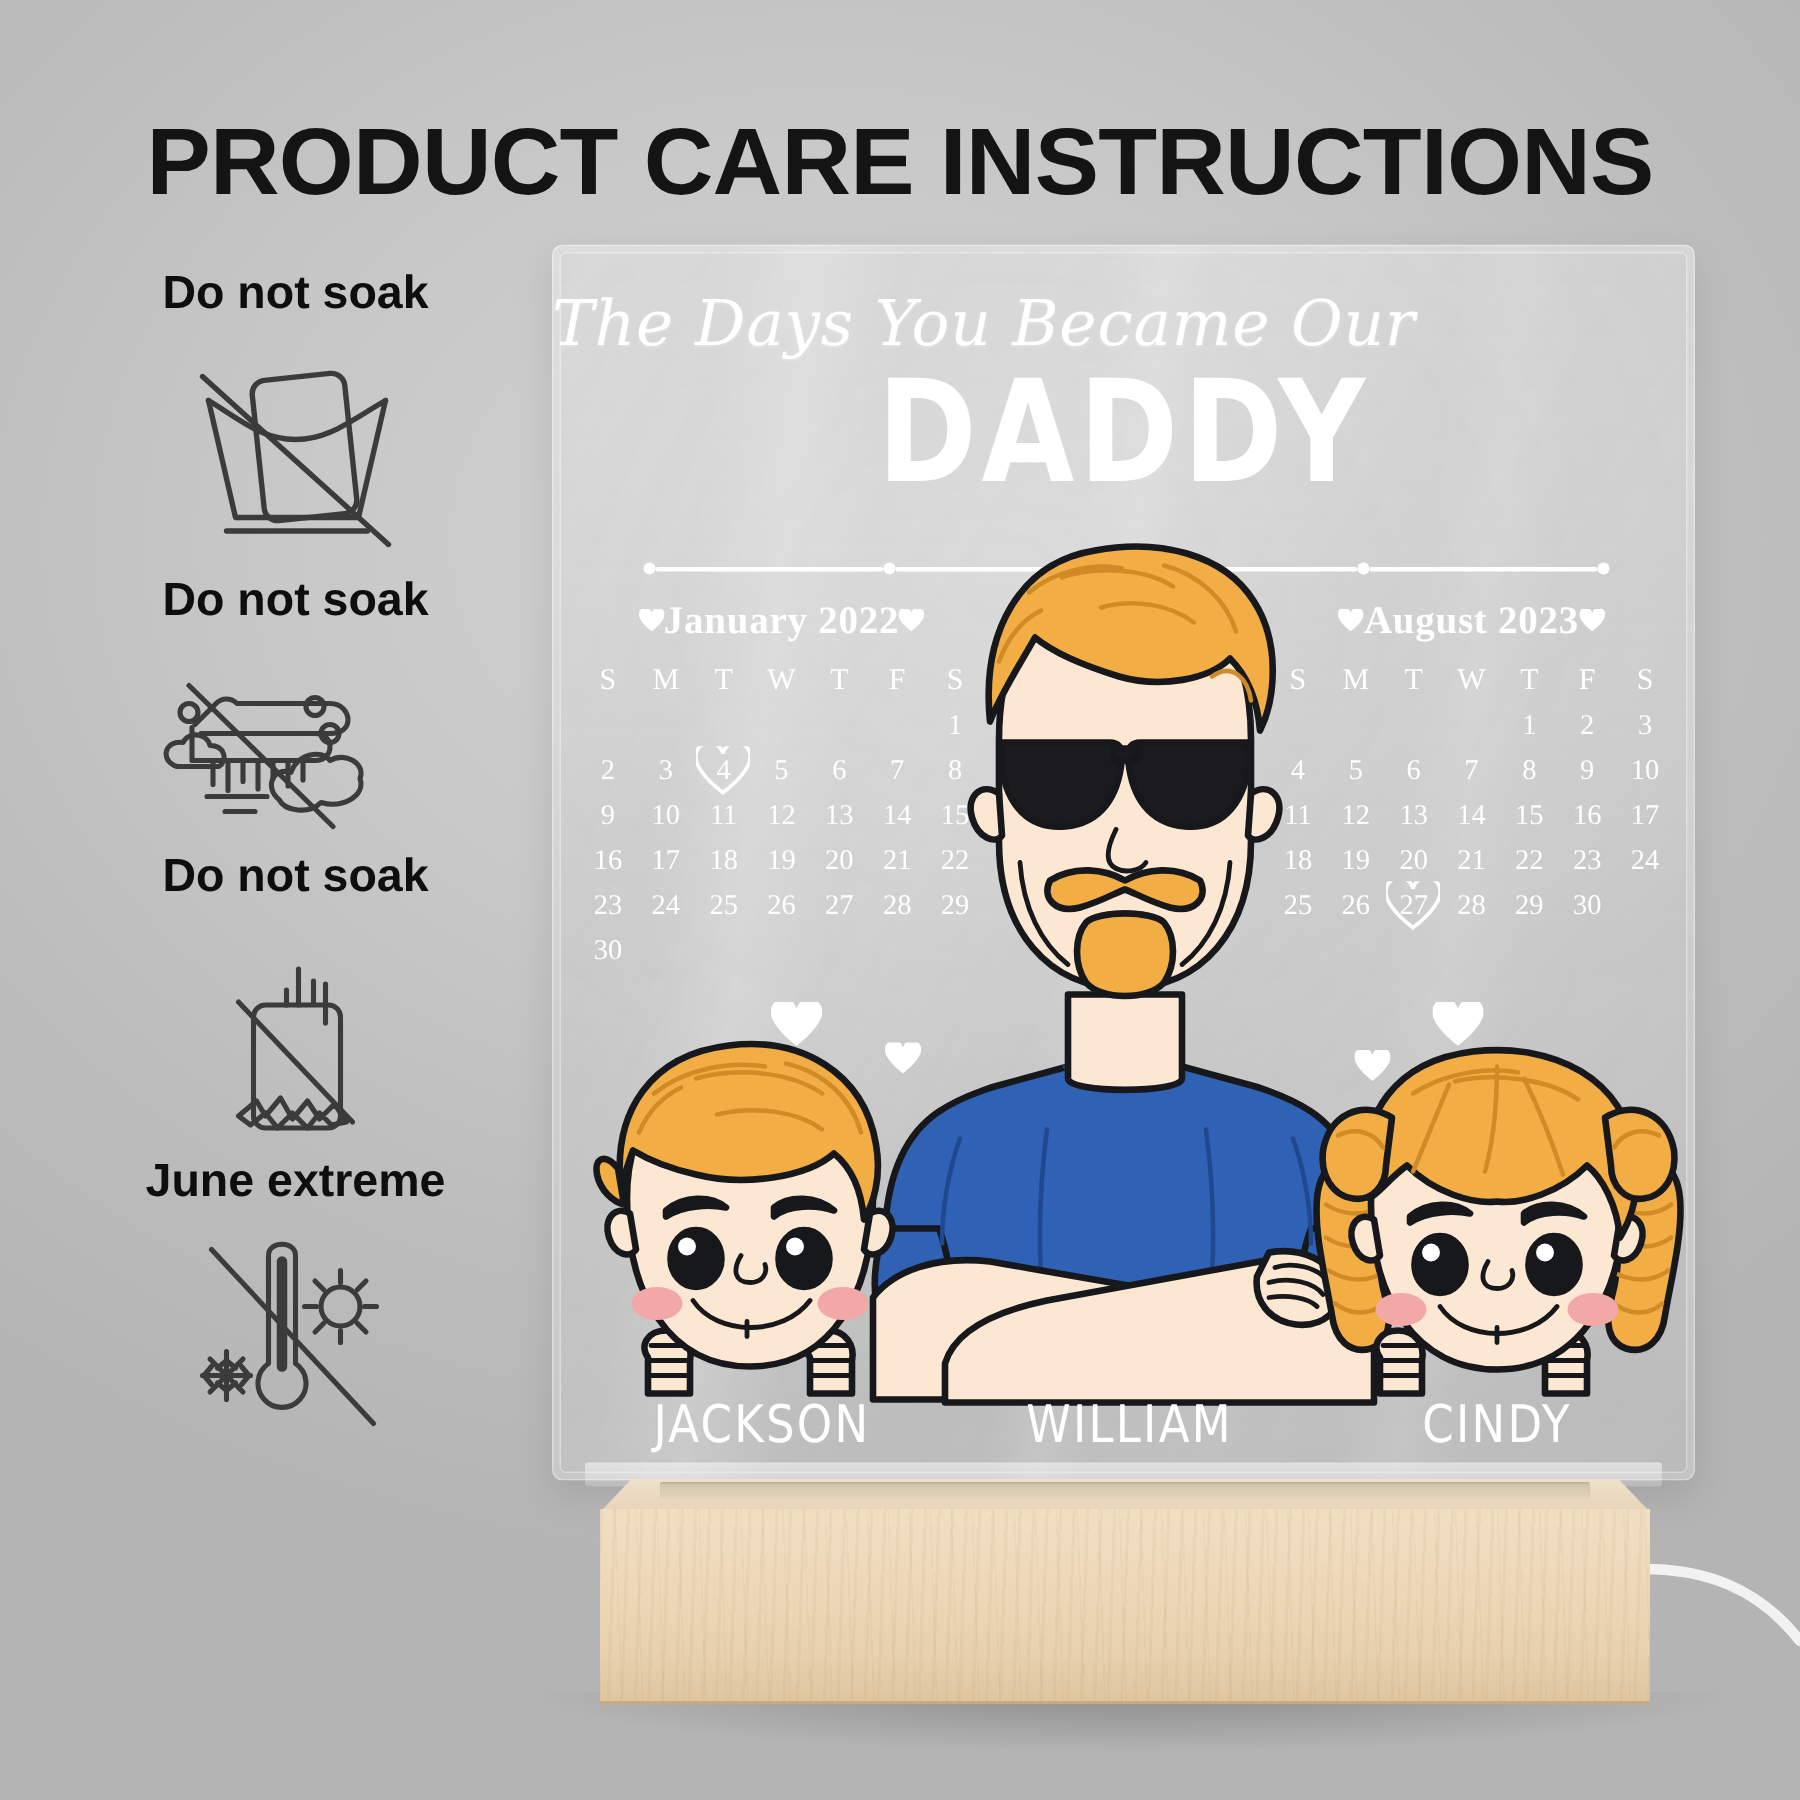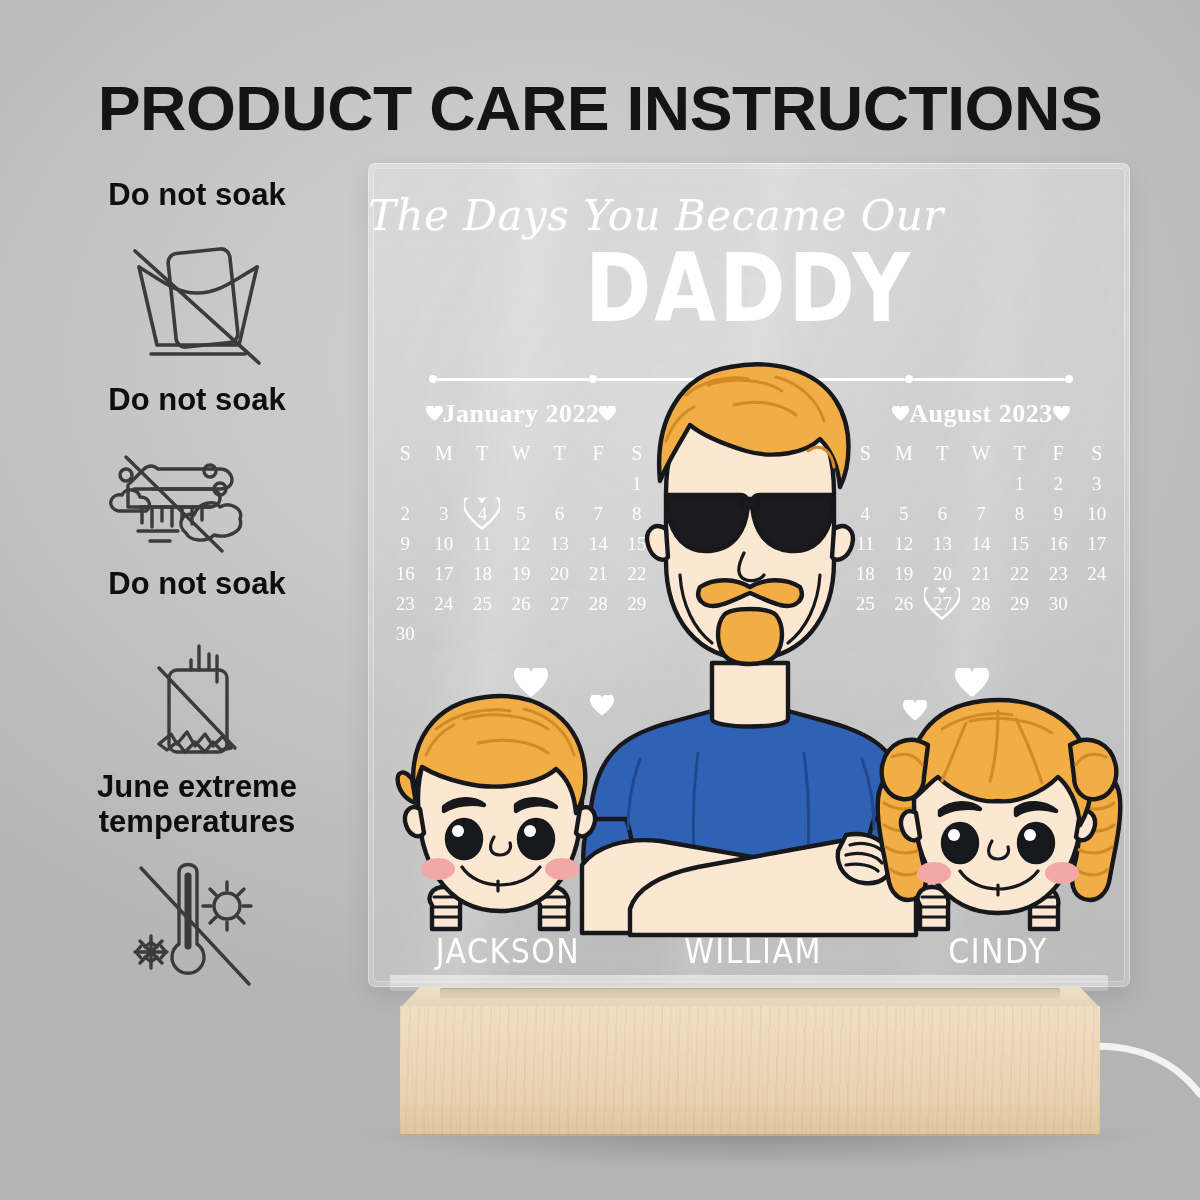--- a/index.html
+++ b/index.html
@@ -238,21 +238,20 @@
 
           <path d="M42 136 L54 126 L60 136 L70 124 L78 138 L88 126 L96 138 L106 128 L114 140 L104 142 L96 134 L88 144 L78 134 L68 144 L60 134 L50 142 Z"></path>
 
           <line x1="42" y1="60" x2="118" y2="140"></line>
         </g>
       </svg>
     </div>
 
     <div class="care-item" data-idx="3">
       <div class="care-label">June extreme</div>
-      <div class="care-label">temperatures</div>
       <svg class="care-icon" width="180" height="150" viewBox="0 0 180 150">
         <g fill="none" stroke="#3b3b3b" stroke-width="3.4" stroke-linecap="round" stroke-linejoin="round">
 
           <path d="M72 26 C72 16, 90 16, 90 26 L90 98 A16 16 0 1 1 72 98 Z"></path>
           <path d="M81 30 L81 100" stroke-width="7"></path>
 
           <circle cx="120" cy="60" r="13"></circle>
           <line x1="120" y1="36" x2="120" y2="44"></line>
           <line x1="120" y1="76" x2="120" y2="84"></line>
           <line x1="96" y1="60" x2="104" y2="60"></line>

